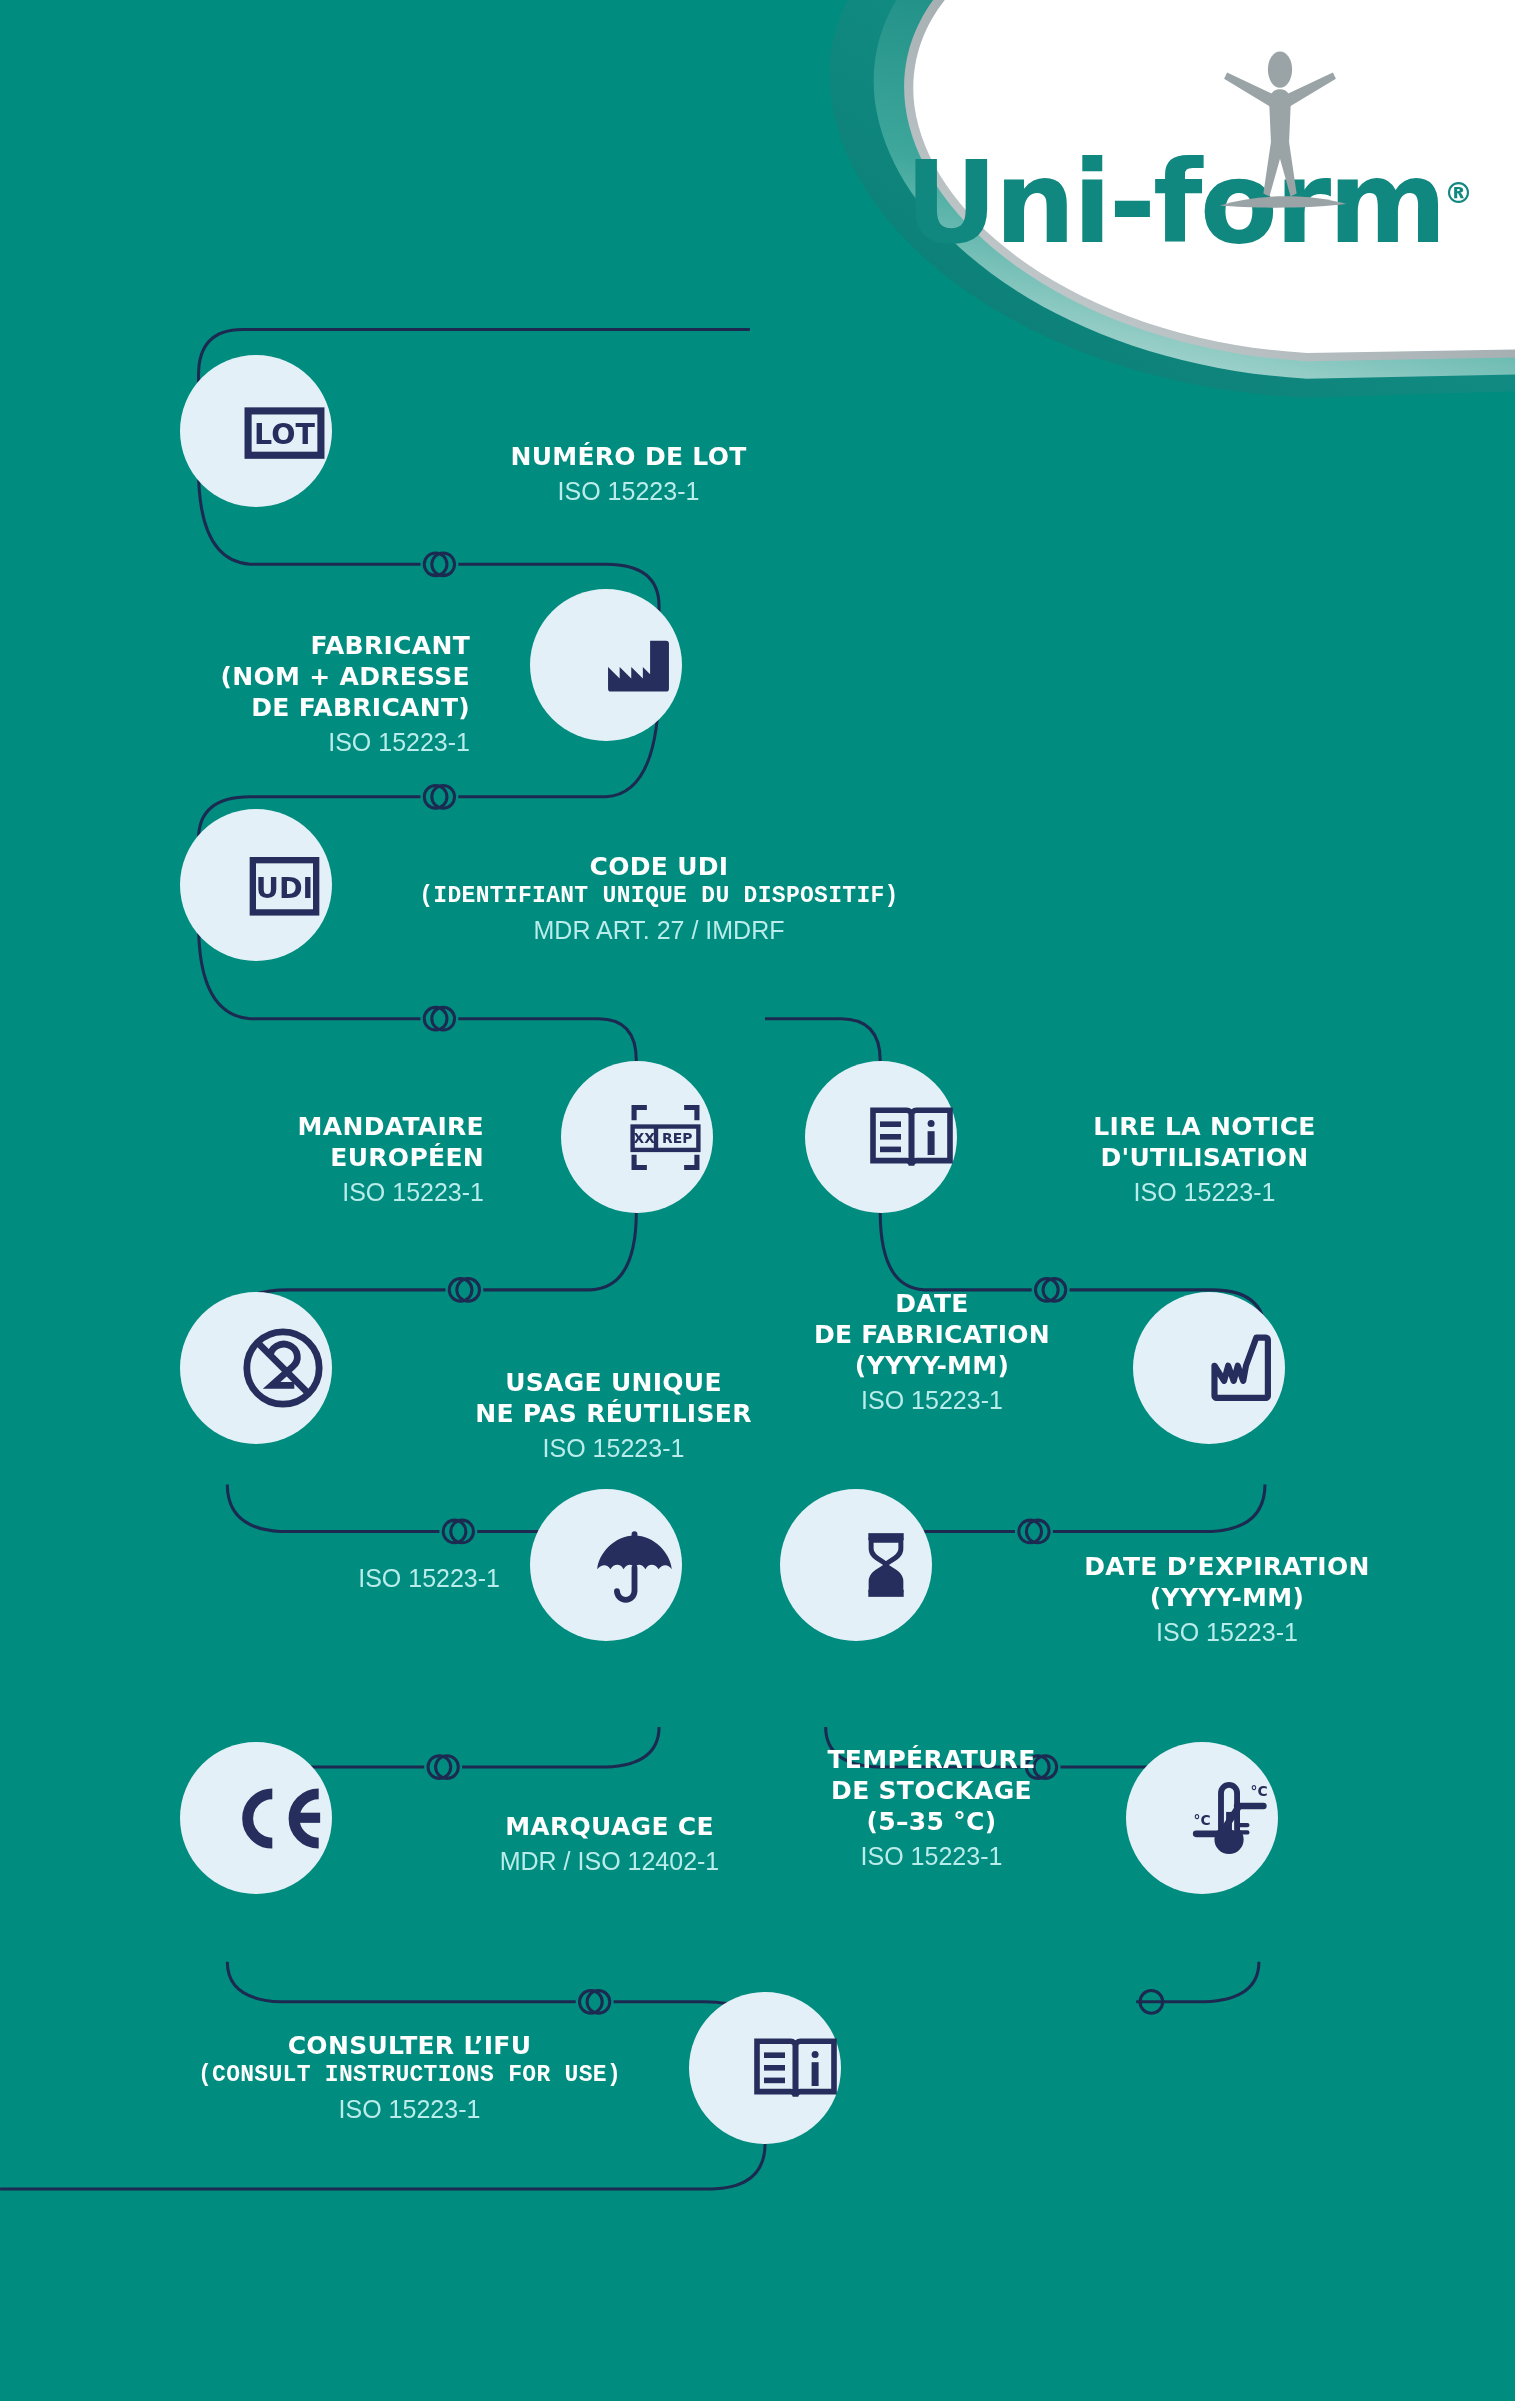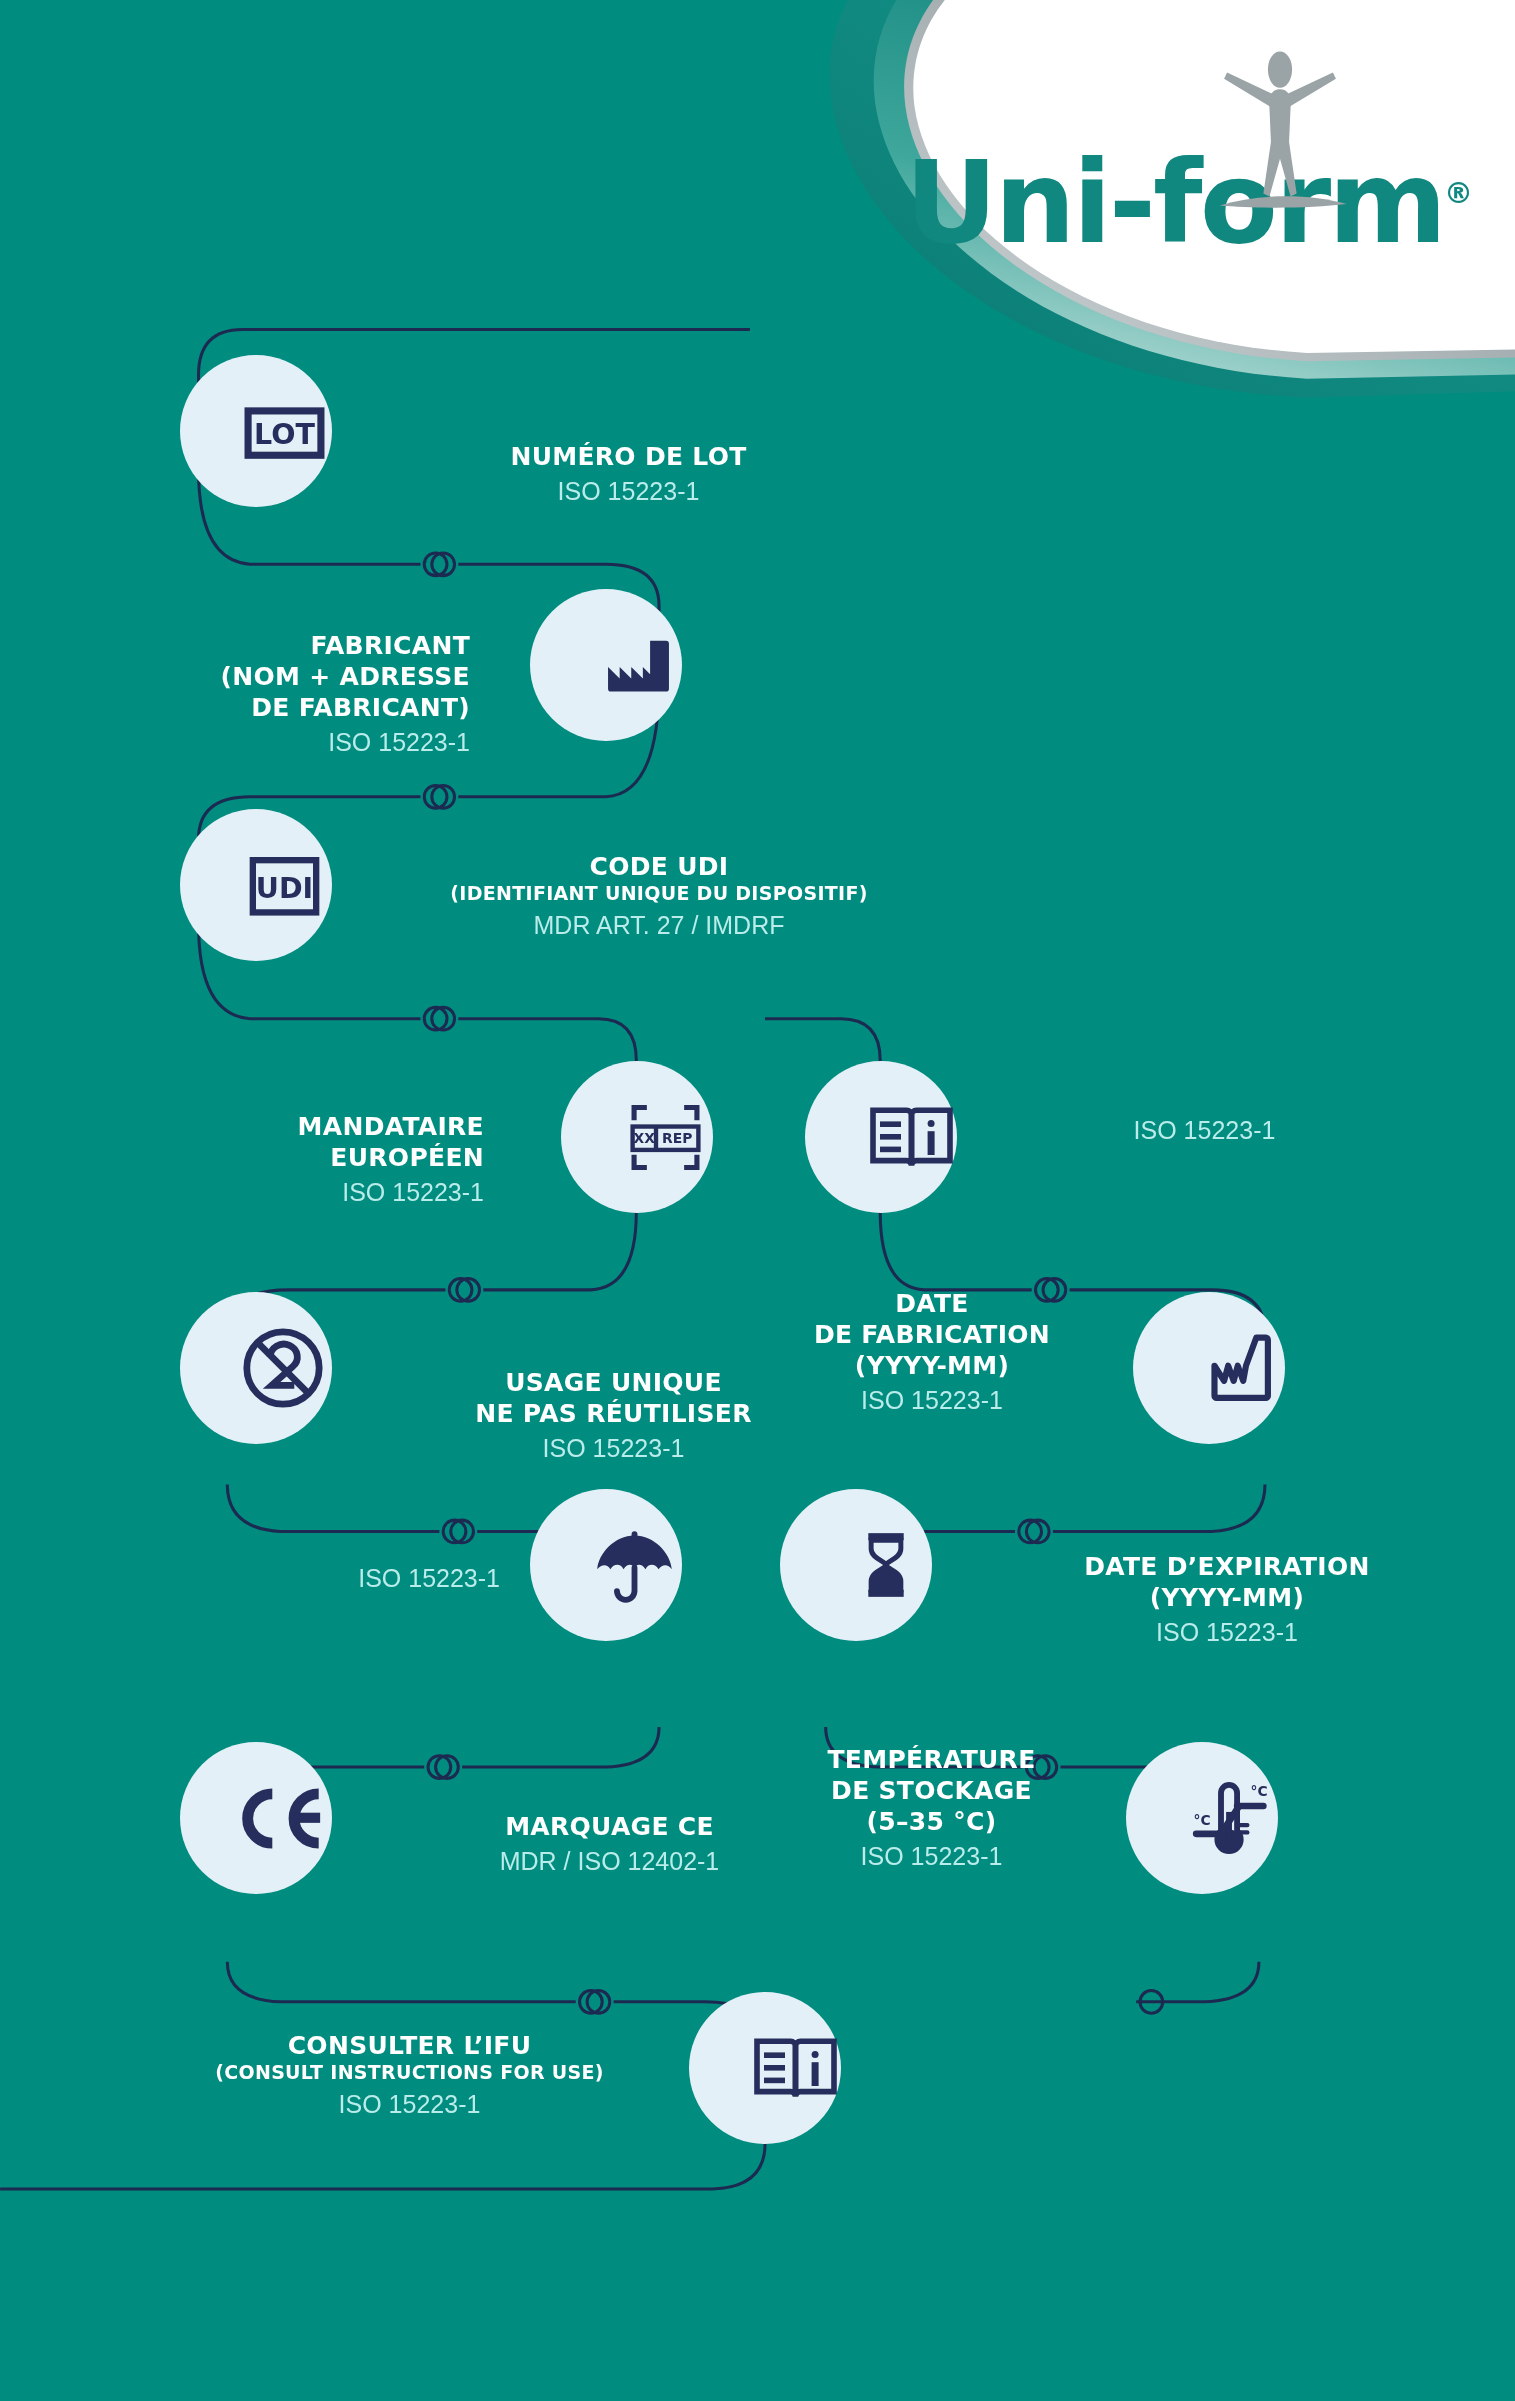--- a/index.html
+++ b/index.html
@@ -55,21 +55,21 @@
     font-weight:400;
     color:#b9ecea;
     font-size:25px;
     line-height:1.32;
     margin-top:3px;
     white-space:pre-line;
   }
   .label.r{ text-align:right;margin-top:32px; }
   .label.l{ text-align:center;margin-top:32px; }
   .label.c{ text-align:center; }
-  .label .ttl.sm{ font-size:19px; }
+  .label .ttl.sm{ font-size:23px;font-family:Liberation Mono, monospace; }
 </style>
 </head>
 <body>
 
 <div id="stage">
 
   <svg id="logo-blob" viewBox="0 0 1130 730">
     <defs>
       <linearGradient id="gteal1" x1="0" y1="1" x2="1" y2="0">
         <stop offset="0" stop-color="#0a7a72"></stop>
@@ -229,20 +229,22 @@
       <g fill="#252e5c">
         <rect x="20" y="42" width="30" height="8"></rect>
         <rect x="20" y="60" width="30" height="8"></rect>
         <rect x="20" y="78" width="30" height="8"></rect>
       </g>
       <circle cx="93" cy="45" r="5" fill="#252e5c"></circle>
       <rect x="88" y="56" width="10" height="34" fill="#252e5c"></rect>
     </svg>
   </div>
   <div class="label l" style="left:1015px;top:1079px;width:379px;">
+    <div class="ttl">LIRE LA NOTICE
+D'UTILISATION</div>
     <div class="sub">ISO 15223-1</div>
   </div>
 
   <div class="bubble" style="left:180px;top:1292px;width:152px;height:152px;">
     <svg viewBox="0 0 130 130" width="98" height="98">
       <circle cx="65" cy="65" r="48" fill="none" stroke="#252e5c" stroke-width="9"></circle>
       <path d="M48,50 a18,17 0 1 1 30,13 L50,88 h30" fill="none" stroke="#252e5c" stroke-width="9" stroke-linejoin="miter"></path>
       <line x1="31" y1="31" x2="99" y2="99" stroke="#252e5c" stroke-width="9"></line>
     </svg>
   </div>

